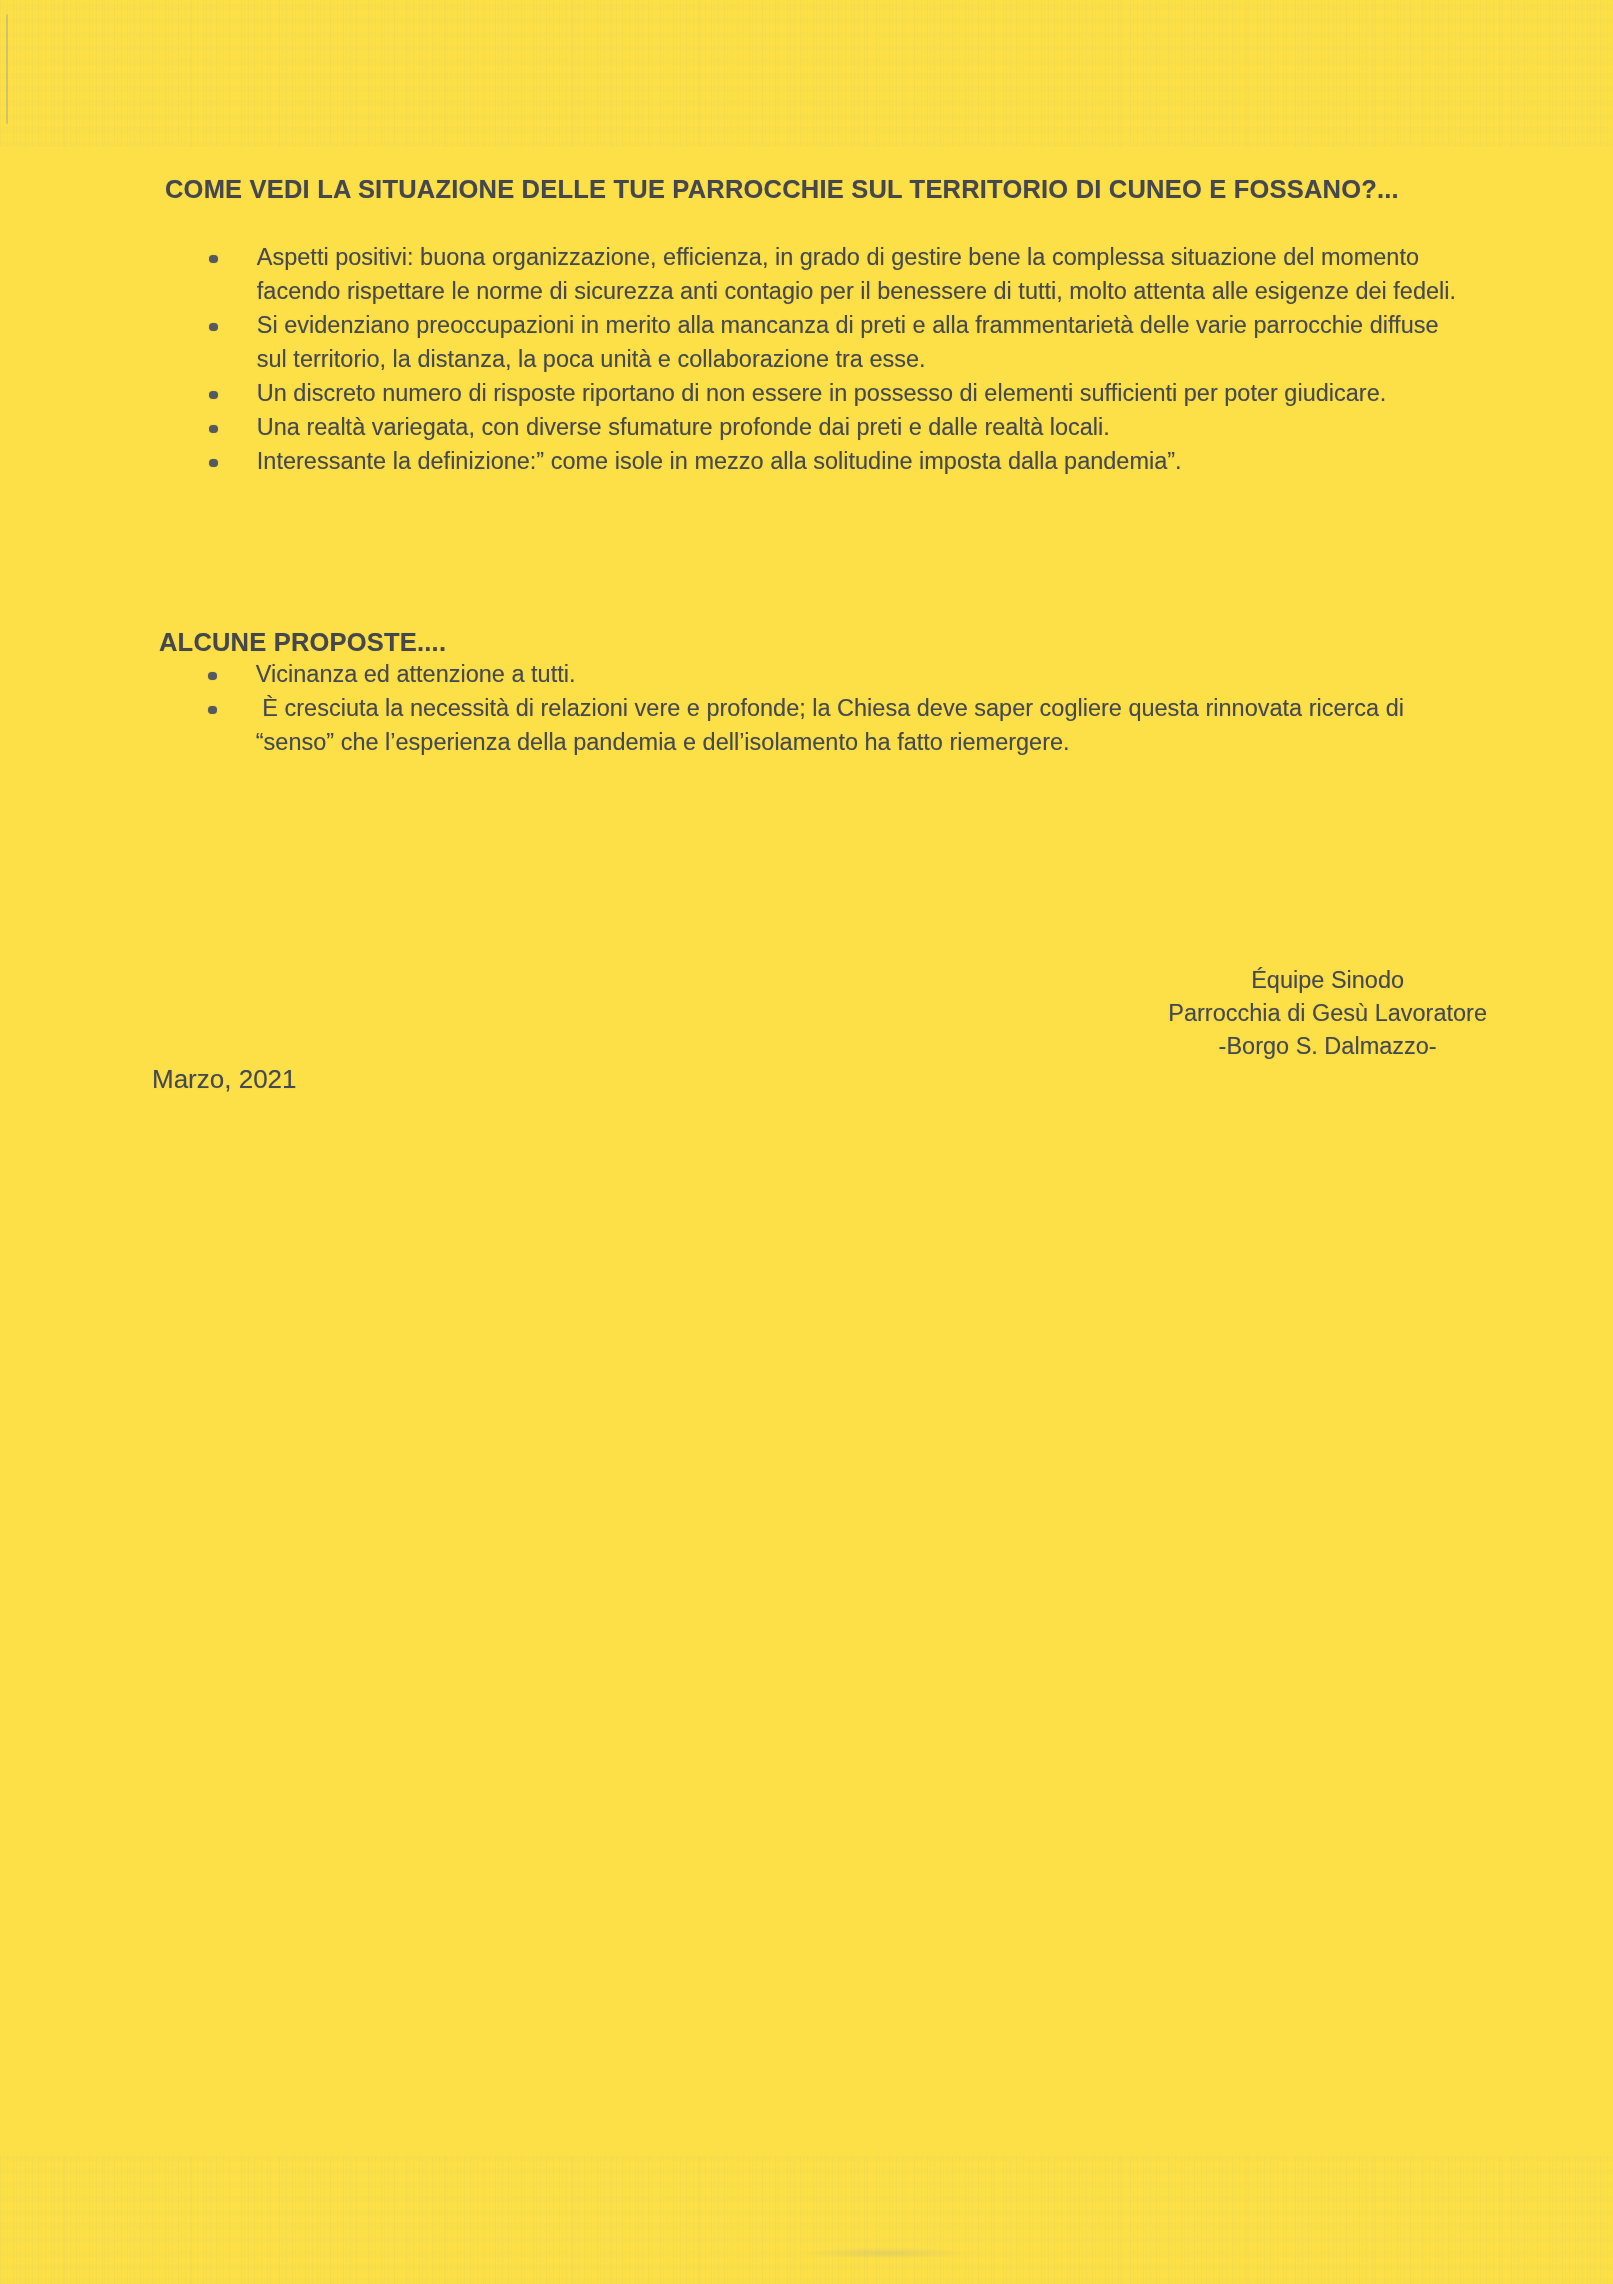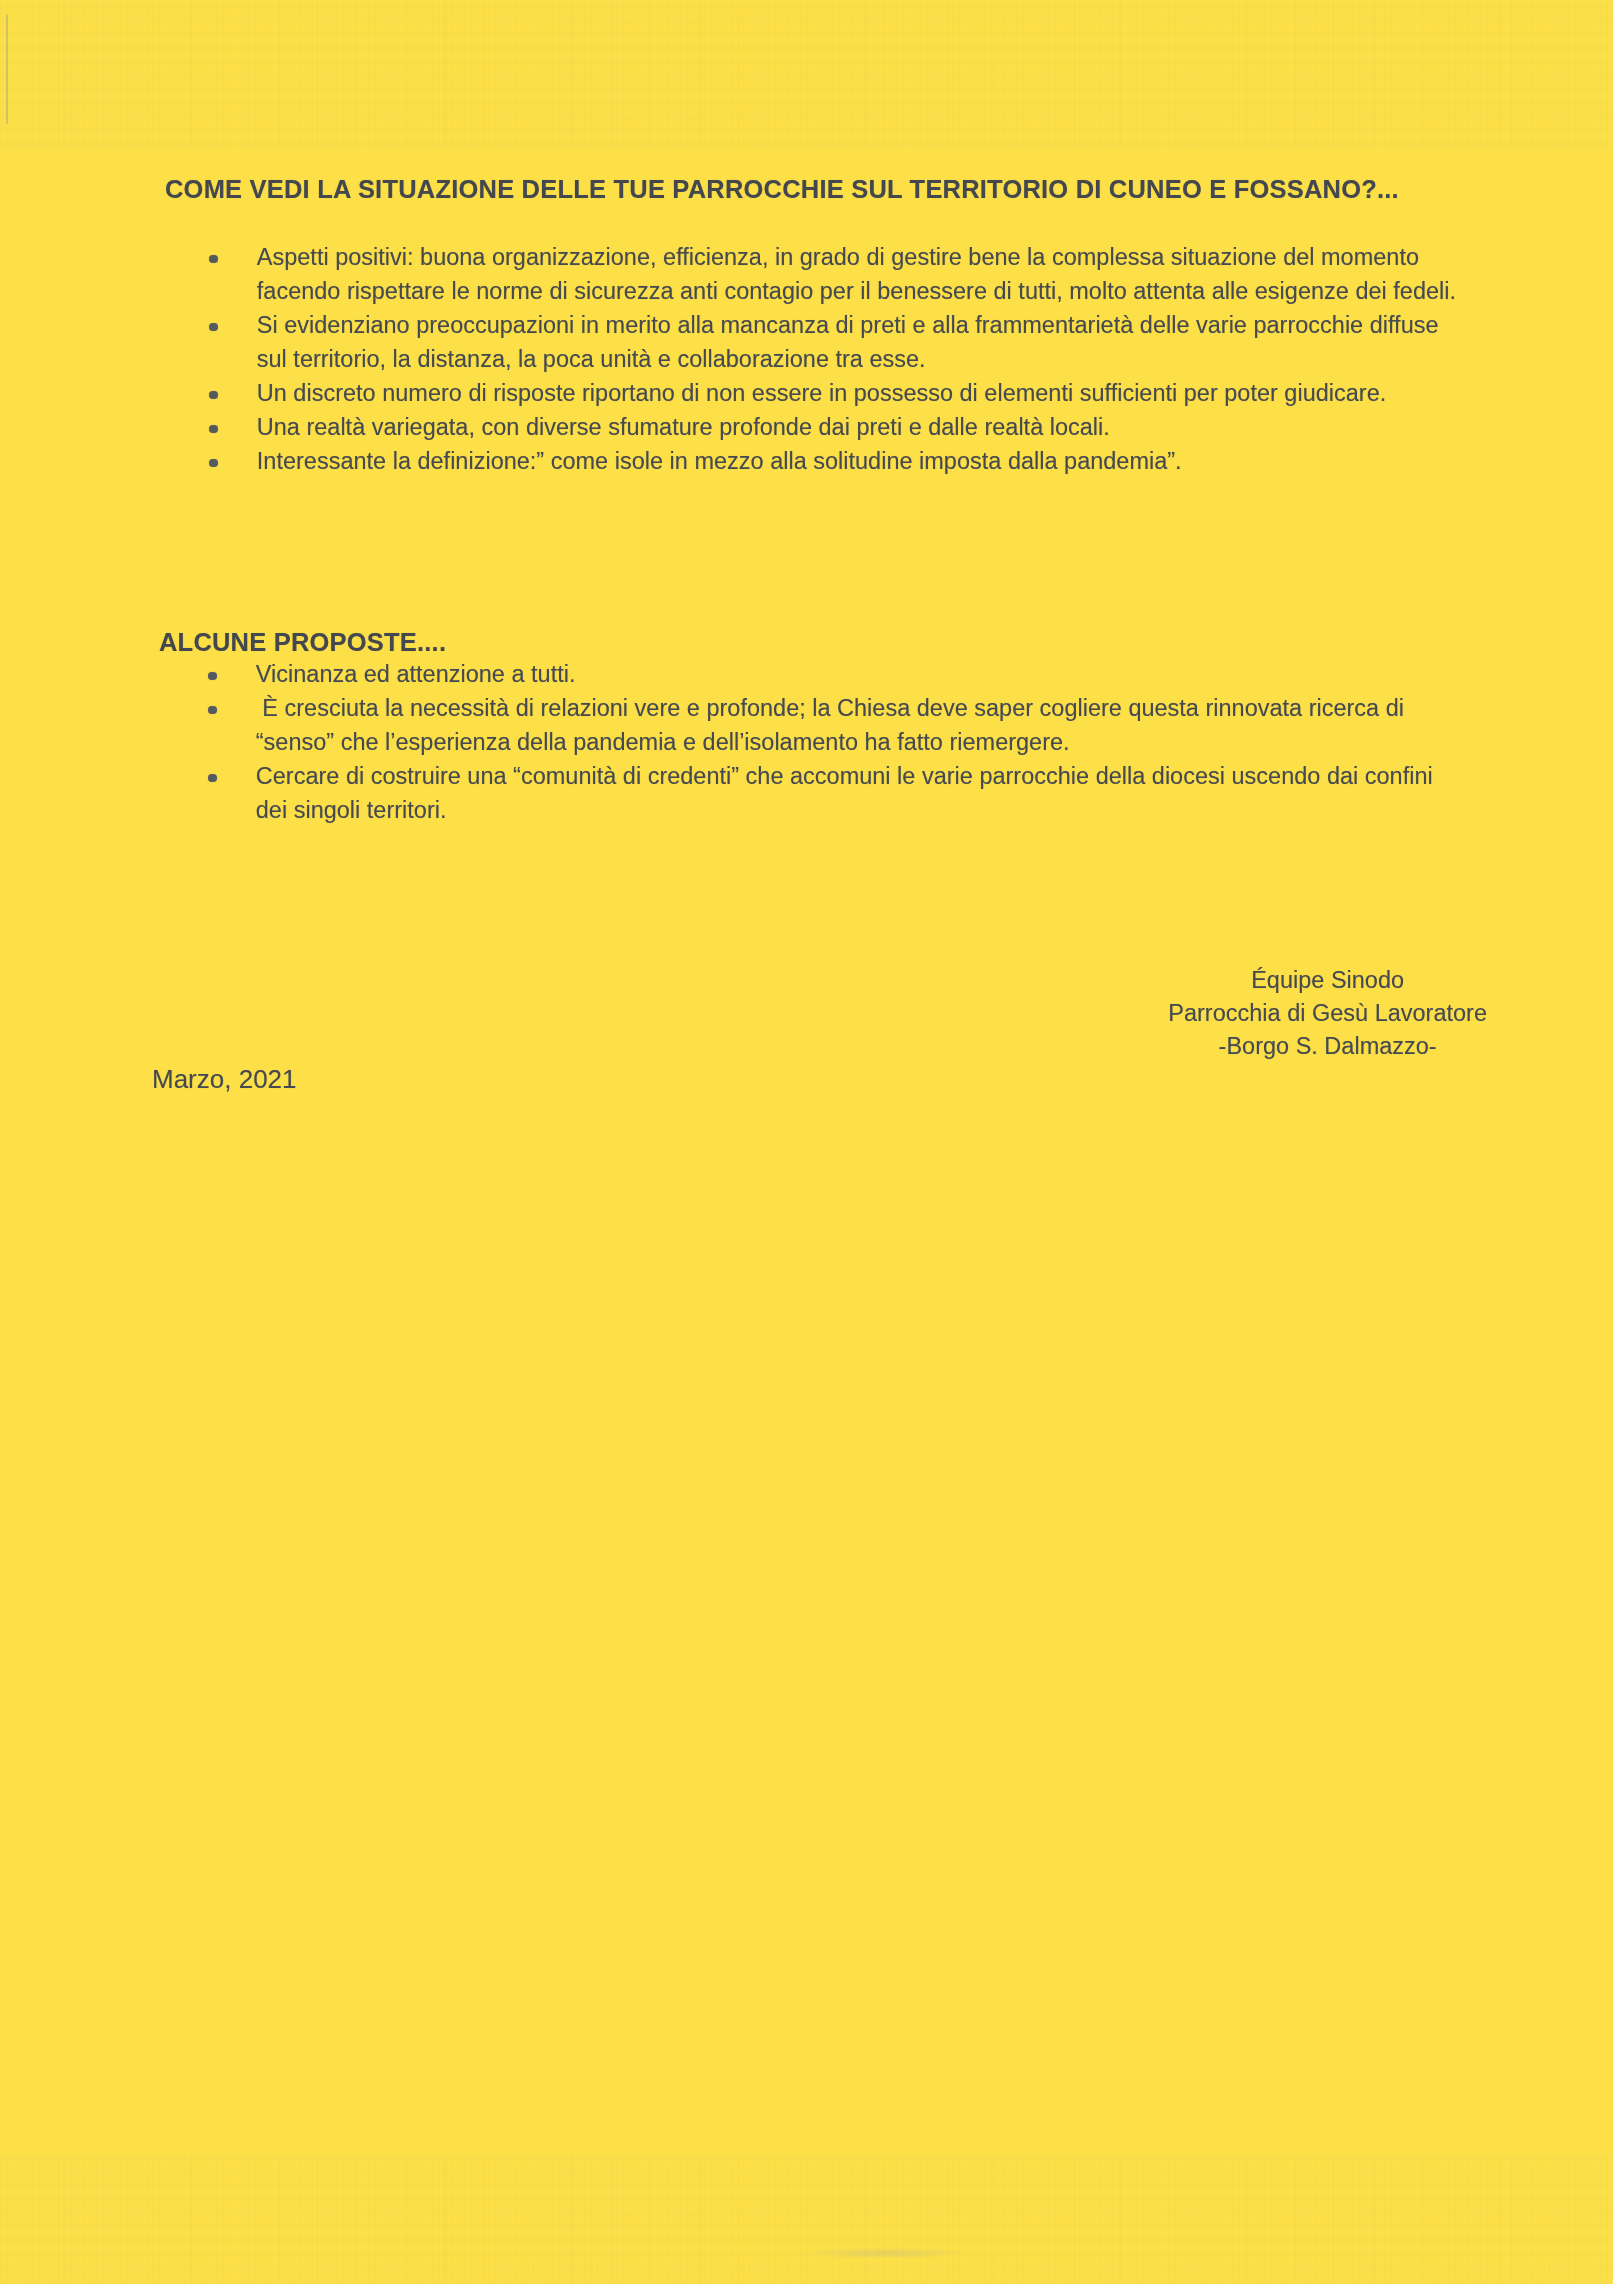--- a/index.html
+++ b/index.html
@@ -116,24 +116,20 @@
 
   <div class="list list2">
     <div class="li">
       <span class="dot"></span>
       <span class="li-text txt">Vicinanza ed attenzione a tutti.</span>
     </div>
     <div class="li">
       <span class="dot"></span>
       <span class="li-text txt"> È cresciuta la necessità di relazioni vere e profonde; la Chiesa deve saper cogliere questa rinnovata ricerca di “senso” che l’esperienza della pandemia e dell’isolamento ha fatto riemergere.</span>
     </div>
-    <div class="li">
-      <span class="dot"></span>
-      <span class="li-text txt">Cercare di costruire una “comunità di credenti” che accomuni le varie parrocchie della diocesi uscendo dai confini dei singoli territori.</span>
-    </div>
   </div>
 
   <div class="signature txt">
     <div>Équipe Sinodo</div>
     <div>Parrocchia di Gesù Lavoratore</div>
     <div>-Borgo S. Dalmazzo-</div>
   </div>
 
   <div class="date txt">Marzo, 2021</div>
 

